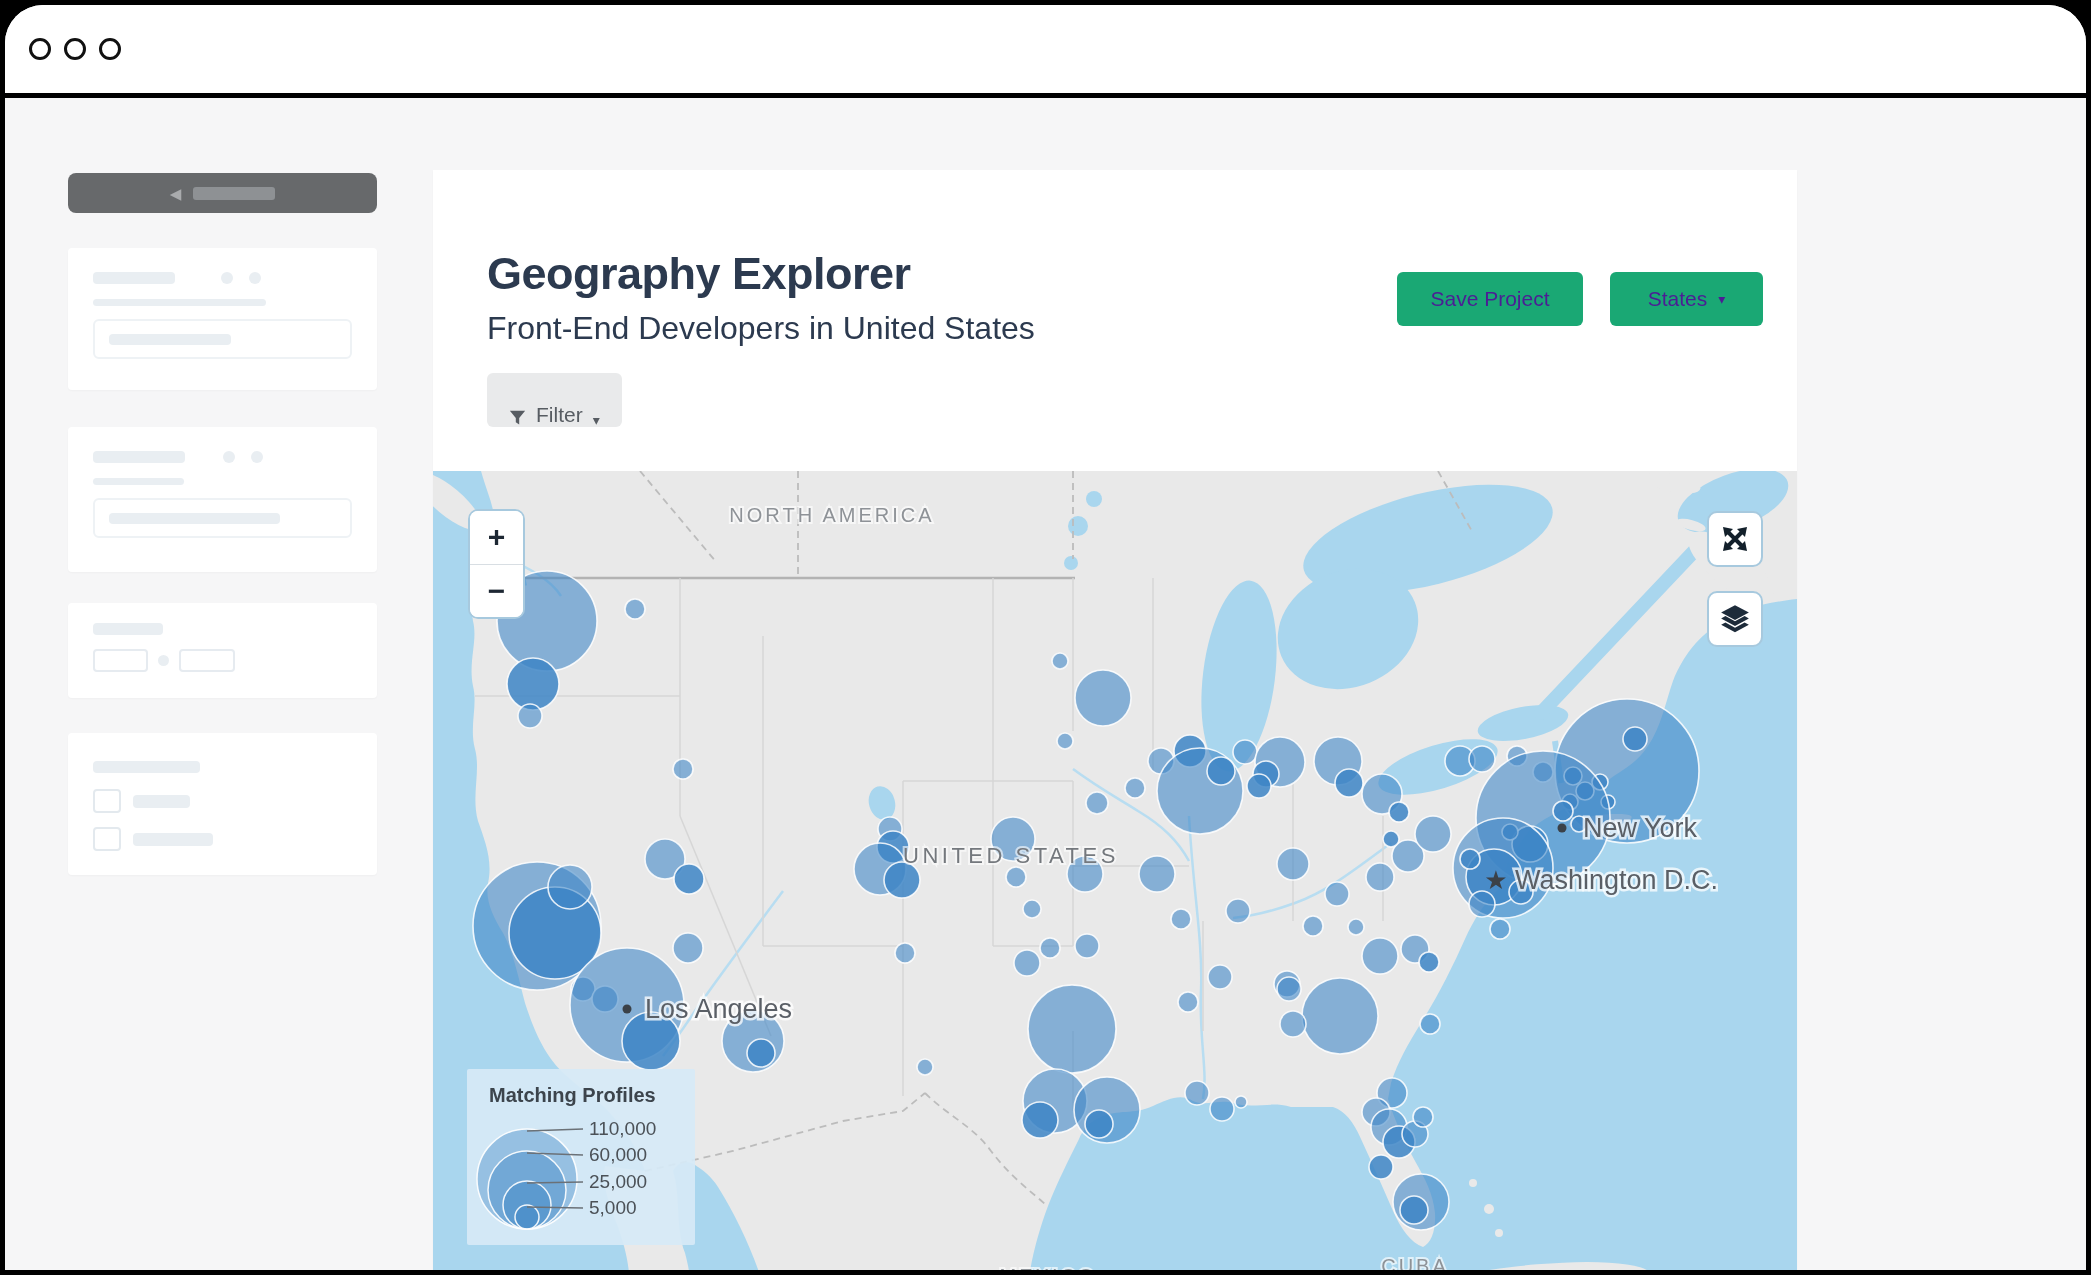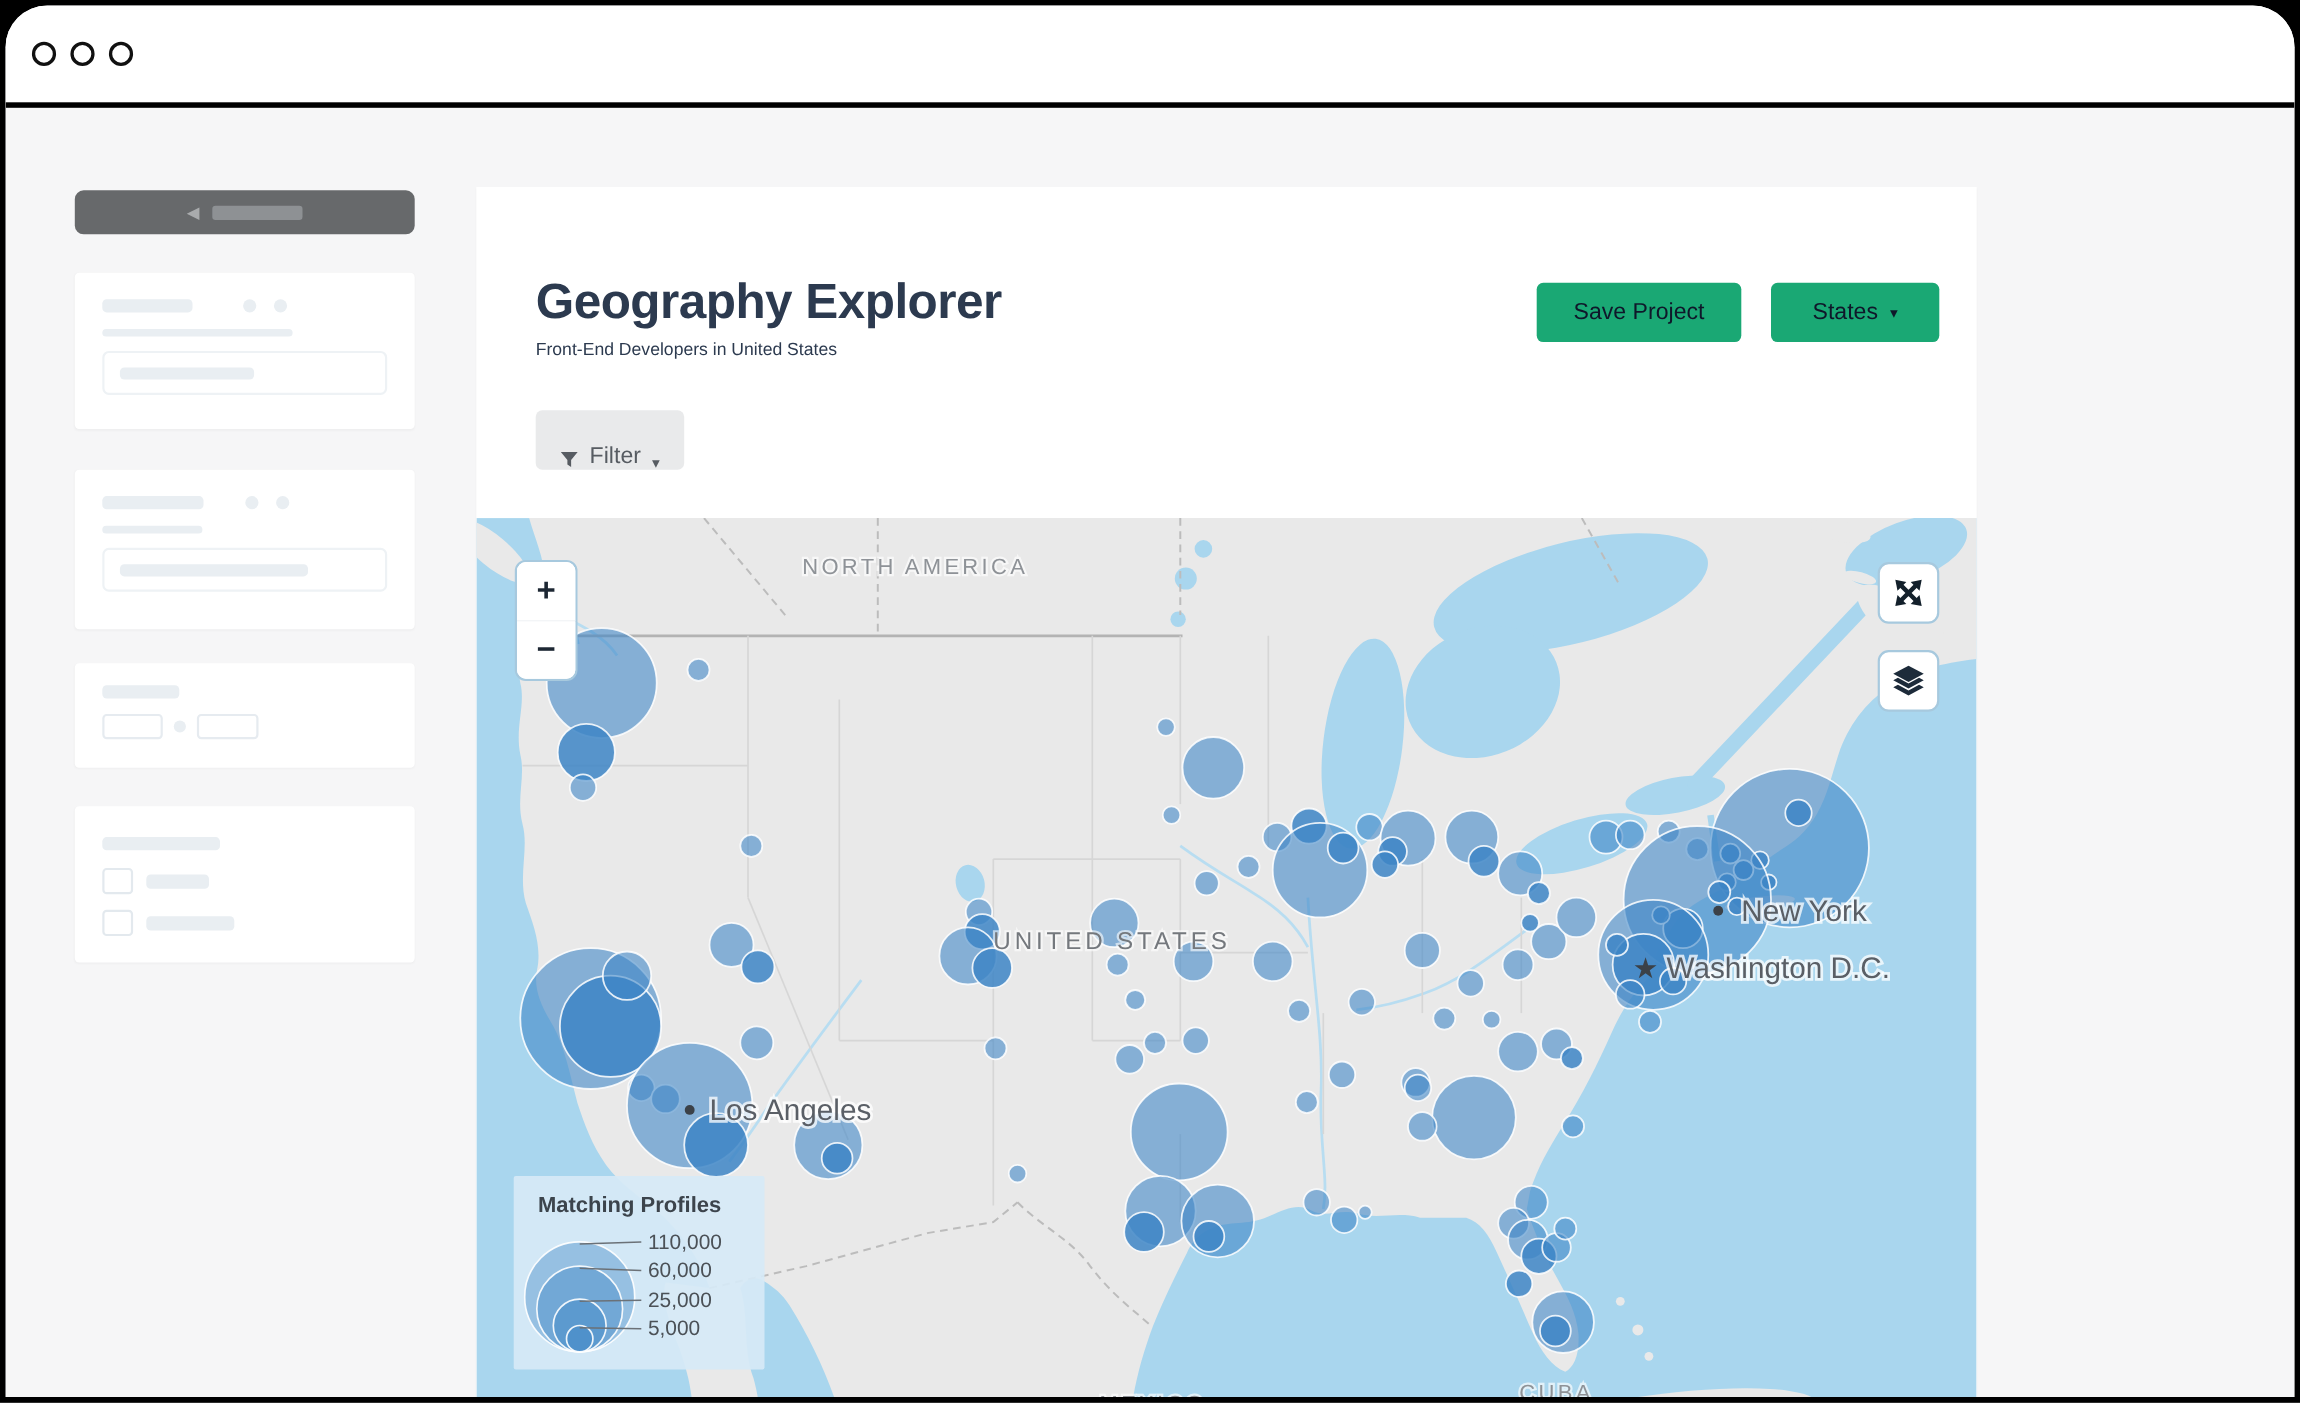--- a/index.html
+++ b/index.html
@@ -22,22 +22,22 @@
   .sk{background:#e9eef2;border-radius:4px;}
   .skrow{display:flex;align-items:center;gap:16px;}
   .skdot{width:12px;height:12px;border-radius:50%;background:#e9eef2;}
   .skinput{border:2px solid #eef2f5;border-radius:6px;height:40px;display:flex;align-items:center;padding-left:14px;}
   .skbox{border:2px solid #e6ebf0;border-radius:4px;background:#fff;}
   .skcheck{width:28px;height:24px;border:2px solid #e3e9ee;border-radius:4px;background:#fff;}
   
   .main-card{position:absolute;left:428px;top:165px;width:1364px;height:1105px;background:#fff;
              box-shadow:0 1px 2px rgba(0,0,0,0.03);}
   .page-title{margin:78px 0 0 54px;font-size:45px;font-weight:700;color:#2c3a4f;letter-spacing:-0.5px;}
-  .page-subtitle{margin:10px 0 0 54px;font-size:16px;color:#2c3a4f;}
-  .btn{position:absolute;top:87px;height:54px;border:none;border-radius:6px;color:#0f172a;
+  .page-subtitle{margin:10px 0 0 54px;font-size:32px;color:#2c3a4f;}
+  .btn{position:absolute;top:102px;height:54px;border:none;border-radius:6px;color:#4c1d95;
        font-family:inherit;font-size:21px;display:flex;align-items:center;justify-content:center;
        padding:0 10px;cursor:pointer;}
   .btn-save{left:964px;width:186px;}
   .btn-export{left:1177px;width:153px;gap:11px;}
   .caret{font-size:14px;line-height:1;}
   .btn-filter{position:absolute;left:54px;top:203px;height:54px;background:#e9eaeb;border:none;
               border-radius:6px;color:#575c62;font-family:inherit;font-size:21px;display:flex;
               align-items:flex-end;gap:10px;padding:0 22px;cursor:pointer;}
   .btn-filter .caret{color:#575c62;}
   

